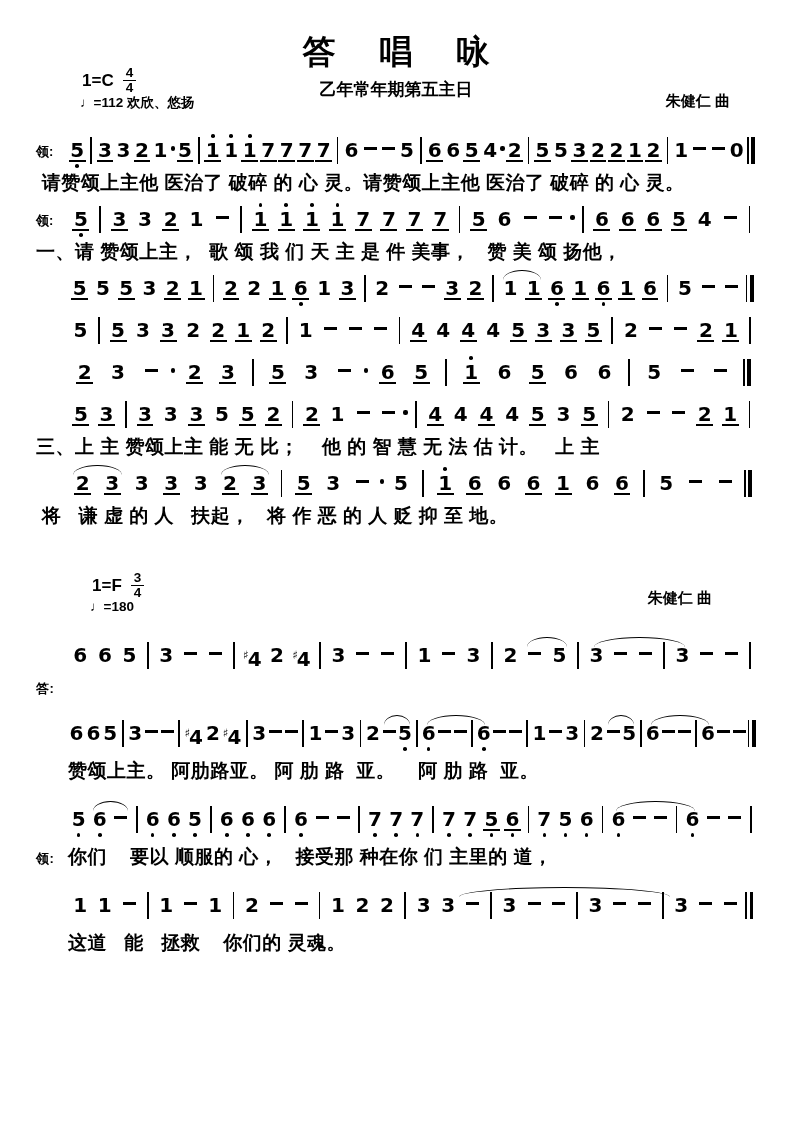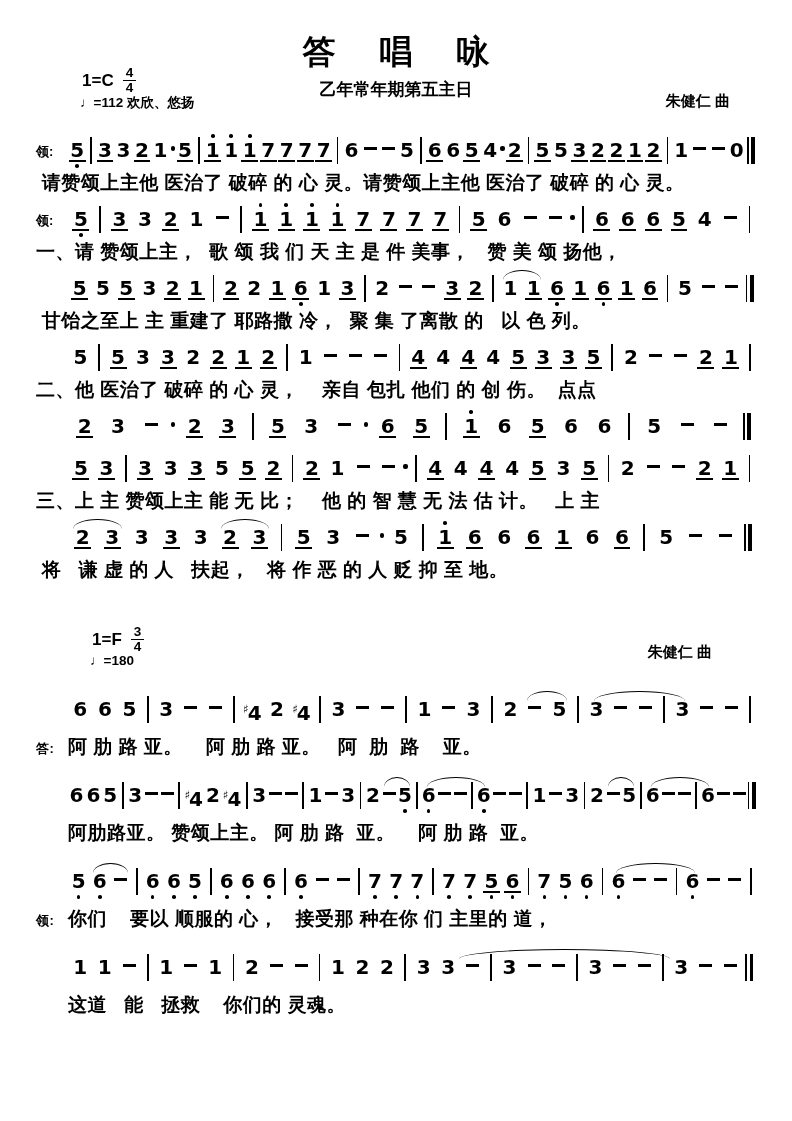--- a/index.html
+++ b/index.html
@@ -1002,21 +1002,20 @@
               <div class="cell" style="flex: 0.55 1 0px;">
                 <div class="sub" style="flex: 0.55 1 0px;">
                   <div class="fbar">
                     <span class="fline1"></span>
                     <span class="fline2"></span>
                   </div>
                 </div>
               </div>
             </div>
           </div>
-          <div class="lyric-row"><span class="lyric-text"> 甘饴之至上 主 重建了 耶路撒 冷，  聚 集 了离散 的   以 色 列。</span></div>
         </div>
         <div class="system">
           <div class="note-row">
             <span class="line-label"></span>
             <div class="tokens">
               <div class="cell" style="flex: 1 1 0px;">
                 <div class="sub" style="flex: 1 1 0px;">
                   <div class="note">
                     <div class="oa"></div>
                     <span class="dg">5</span>
@@ -1260,21 +1259,20 @@
               </div>
               <div class="cell" style="flex: 0.5 1 0px;">
                 <div class="sub" style="flex: 0.5 1 0px;">
                   <div class="bartok">
                     <span class="bline"></span>
                   </div>
                 </div>
               </div>
             </div>
           </div>
-          <div class="lyric-row"><span class="lyric-text">二、他 医治了 破碎 的 心 灵，    亲自 包扎 他们 的 创 伤。  点点</span></div>
         </div>
         <div class="system">
           <div class="note-row">
             <span class="line-label"></span>
             <div class="tokens">
               <div class="cell" style="flex: 1 1 0px;">
                 <div class="sub" style="flex: 1 1 0px;">
                   <div class="note">
                     <div class="oa"></div>
                     <span class="dg u">2</span>
@@ -2217,21 +2215,21 @@
               </div>
               <div class="cell" style="flex: 0.5 1 0px;">
                 <div class="sub" style="flex: 0.5 1 0px;">
                   <div class="bartok">
                     <span class="bline"></span>
                   </div>
                 </div>
               </div>
             </div>
           </div>
-          <div class="lyric-row"><span class="line-label">答:</span><span class="lyric-text">阿 肋 路 亚。    阿 肋 路 亚。   阿  肋  路    亚。</span></div>
+          <div class="lyric-row"><span class="line-label">答:</span></div>
         </div>
         <div class="system">
           <div class="note-row">
             <span class="line-label"></span>
             <div class="tokens">
               <div class="cell" style="flex: 1 1 0px;">
                 <div class="sub" style="flex: 1 1 0px;">
                   <div class="note">
                     <div class="oa"></div>
                     <span class="dg">6</span>
@@ -2588,21 +2586,21 @@
               <div class="cell" style="flex: 0.55 1 0px;">
                 <div class="sub" style="flex: 0.55 1 0px;">
                   <div class="fbar">
                     <span class="fline1"></span>
                     <span class="fline2"></span>
                   </div>
                 </div>
               </div>
             </div>
           </div>
-          <div class="lyric-row"><span class="line-label"></span><span class="lyric-text">阿肋路亚。 赞颂上主。 阿 肋 路  亚。    阿 肋 路  亚。</span></div>
+          <div class="lyric-row"><span class="line-label"></span><span class="lyric-text">赞颂上主。 阿肋路亚。 阿 肋 路  亚。    阿 肋 路  亚。</span></div>
         </div>
         <div class="system">
           <div class="note-row">
             <span class="line-label"></span>
             <div class="tokens">
               <div class="cell" style="flex: 1 1 0px;">
                 <div class="sub" style="flex: 1 1 0px;">
                   <div class="note">
                     <div class="oa"></div>
                     <span class="dg">5</span>

